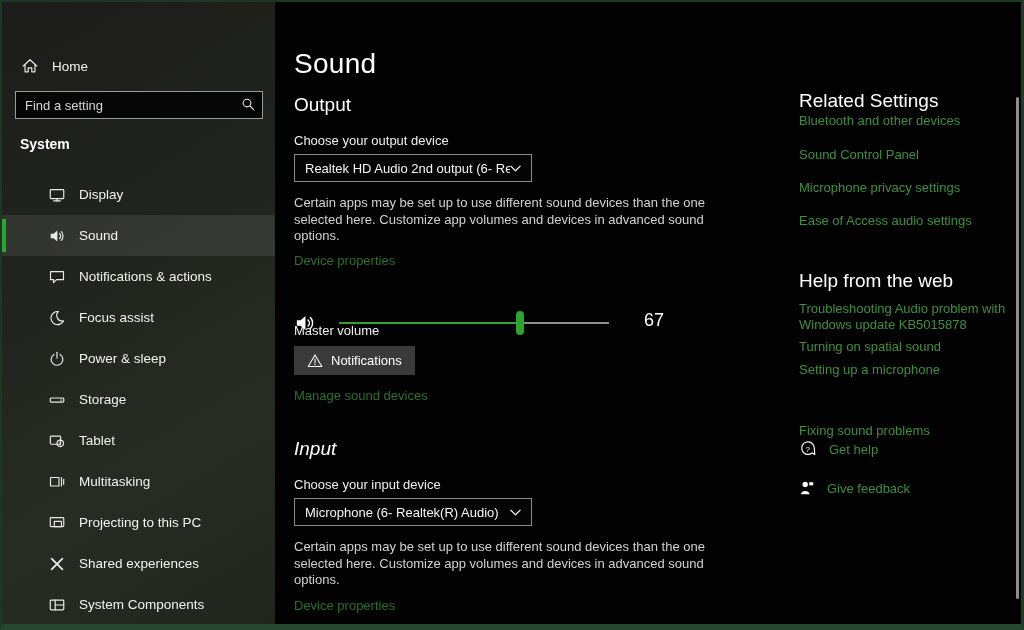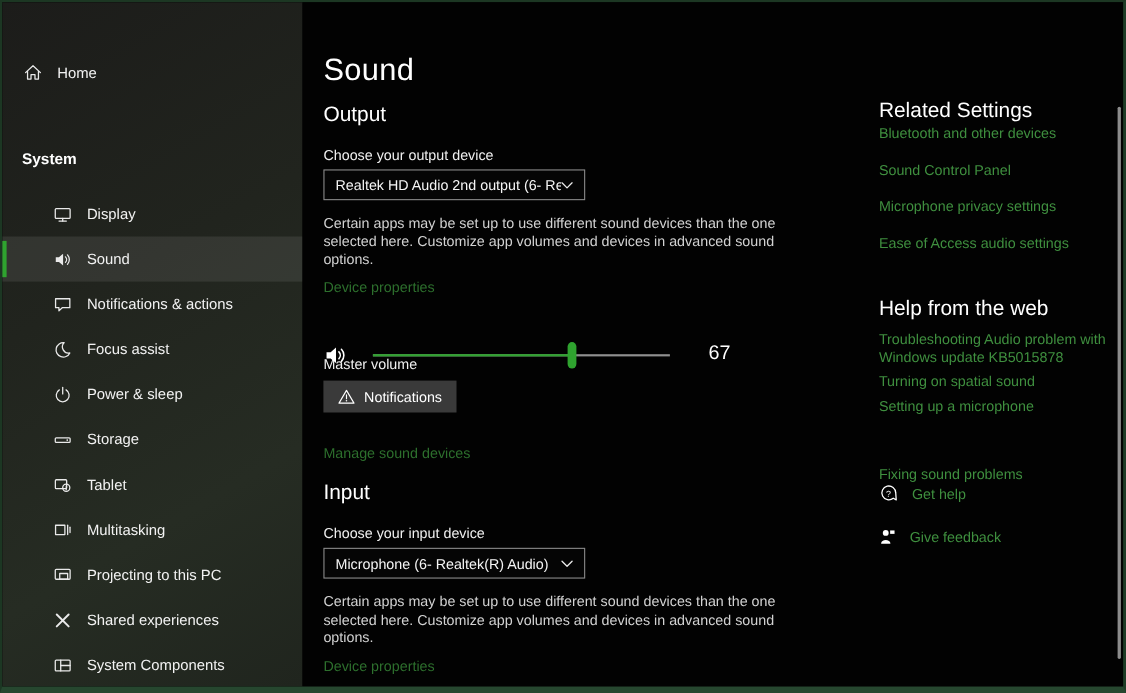--- a/index.html
+++ b/index.html
@@ -91,20 +91,29 @@
   <div id="sidebar">
     <div class="side-row" id="home-row">
       <span class="icon-box">
         <svg width="18" height="18" viewBox="0 0 20 20">
             <path class="ic" d="M2.5 10 L10 3 L17.5 10 M4.5 8.6 V16.5 H8 V12 H12 V16.5 H15.5 V8.6"></path>
           </svg>
       </span>
       <span class="lbl">Home</span>
     </div>
 
+    <div id="searchbox">
+      <input type="text" placeholder="Find a setting" style="">
+      <span id="search-ic">
+        <svg width="15" height="15" viewBox="0 0 18 18">
+            <circle class="ic" cx="7.2" cy="7.2" r="4.6"></circle>
+            <line class="ic" x1="10.8" y1="10.8" x2="15.2" y2="15.2"></line>
+          </svg>
+      </span>
+    </div>
 
     <div id="system-header">System</div>
 
     <div id="nav">
       <div class="nav-item">
         <span class="icon-box">
           <svg width="18" height="18" viewBox="0 0 20 20">
               <rect class="ic" x="2.5" y="4" width="15" height="10" rx="1"></rect>
               <line class="ic" x1="10" y1="14" x2="10" y2="16.6"></line>
               <line class="ic" x1="6.3" y1="16.6" x2="13.7" y2="16.6"></line>
@@ -247,23 +256,23 @@
       <span>
         <svg width="16" height="15" viewBox="0 0 20 18">
             <path class="ic" style="stroke:#fff" d="M10 2 L18.5 16.5 H1.5 Z"></path>
             <line class="ic" style="stroke:#fff" x1="10" y1="7" x2="10" y2="11.5"></line>
             <circle cx="10" cy="13.8" r="0.9" fill="#fff" stroke="none"></circle>
           </svg>
       </span>
       <span>Notifications</span>
     </button>
 
-    <div class="abs green-link" style="left:19px;top:386px;margin-top:16px;">Manage sound devices</div>
-
-    <div class="abs h2" style="left:19px;top:436px;">Input</div>
+    <div class="abs green-link" style="left:19px;top:386px;">Manage sound devices</div>
+
+    <div class="abs h2" style="left:19px;top:436px;font-style:italic;">Input</div>
     <div class="abs field-label" style="left:19px;top:475px;">Choose your input device</div>
 
     <div class="abs select" style="left:19px;top:496px;">
       <span class="sel-text">Microphone (6- Realtek(R) Audio)</span>
       <span>
         <svg width="11" height="7" viewBox="0 0 12 7">
             <path class="ic" d="M1 1 L6 6 L11 1"></path>
           </svg>
       </span>
     </div>

